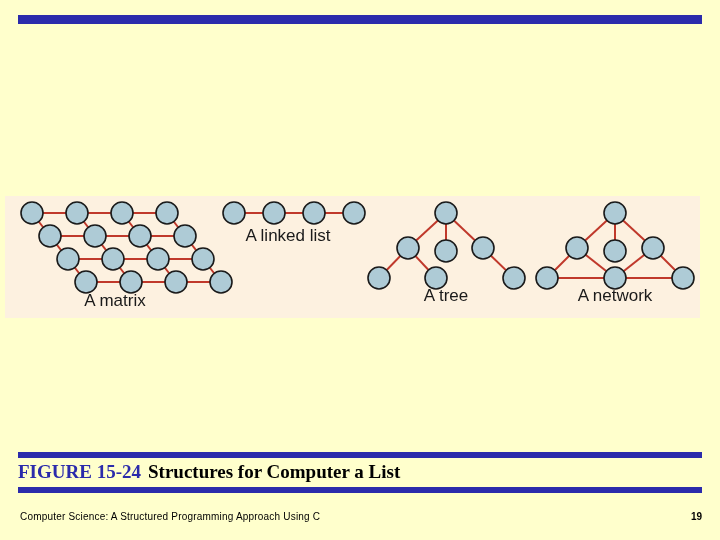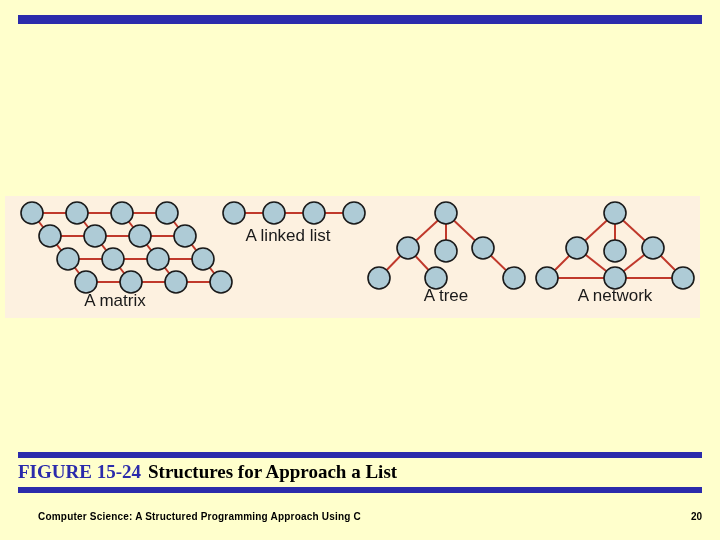--- a/index.html
+++ b/index.html
@@ -82,25 +82,24 @@
     margin-left: 7px;
   }
 
   
   .footer-text {
     position: absolute;
     left: 20px;
     top: 511px;
     font-family: "Liberation Sans", sans-serif;
     font-size: 10px;
-    font-weight: bold;
+    font-weight: normal;
     color: #000000;
     letter-spacing: 0.2px;
     white-space: nowrap;
-    margin-left: 18px;
   }
   .footer-page {
     position: absolute;
     right: 18px;
     top: 511px;
     font-family: "Liberation Sans", sans-serif;
     font-size: 10px;
     font-weight: bold;
     color: #000000;
   }
@@ -199,19 +198,19 @@
         <circle cx="610" cy="82" r="11" fill="#aecbd6" stroke="#1a1a1a" stroke-width="1.6"></circle>
         <circle cx="678" cy="82" r="11" fill="#aecbd6" stroke="#1a1a1a" stroke-width="1.6"></circle>
         <text x="610" y="105" class="diagram-label">A network</text>
       </g>
     </svg>
 </div>
 
 <div class="caption-rule-top"></div>
 
 <div class="caption">
-  <span class="caption-number">FIGURE 15-24</span><span class="caption-title">Structures for Approach a List</span>
+  <span class="caption-number">FIGURE 15-24</span><span class="caption-title">Structures for Computer a List</span>
 </div>
 
 <div class="caption-rule-bottom"></div>
 
 <div class="footer-text">Computer Science: A Structured Programming Approach Using C</div>
-<div class="footer-page">20</div>
+<div class="footer-page">19</div>
 
 </body></html>

